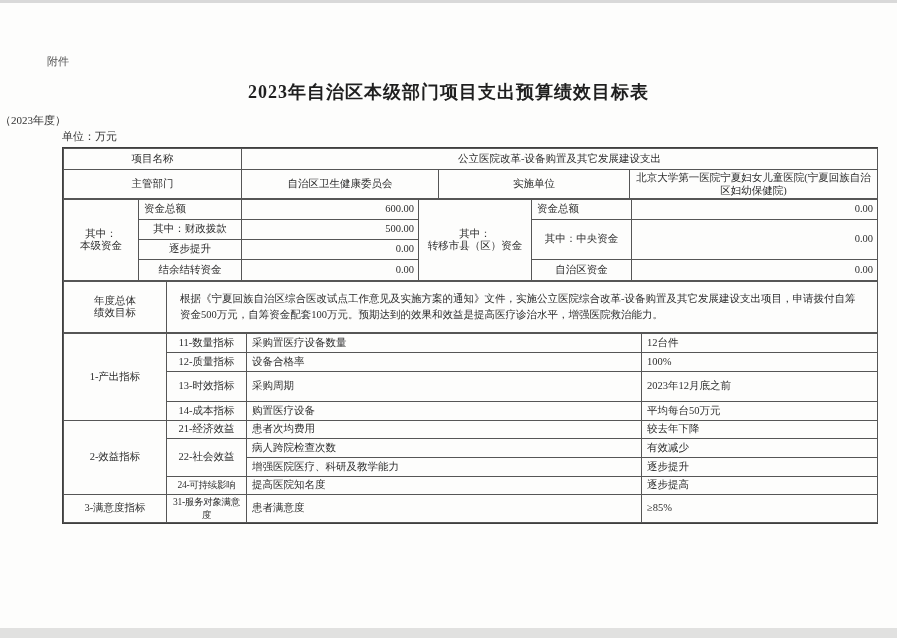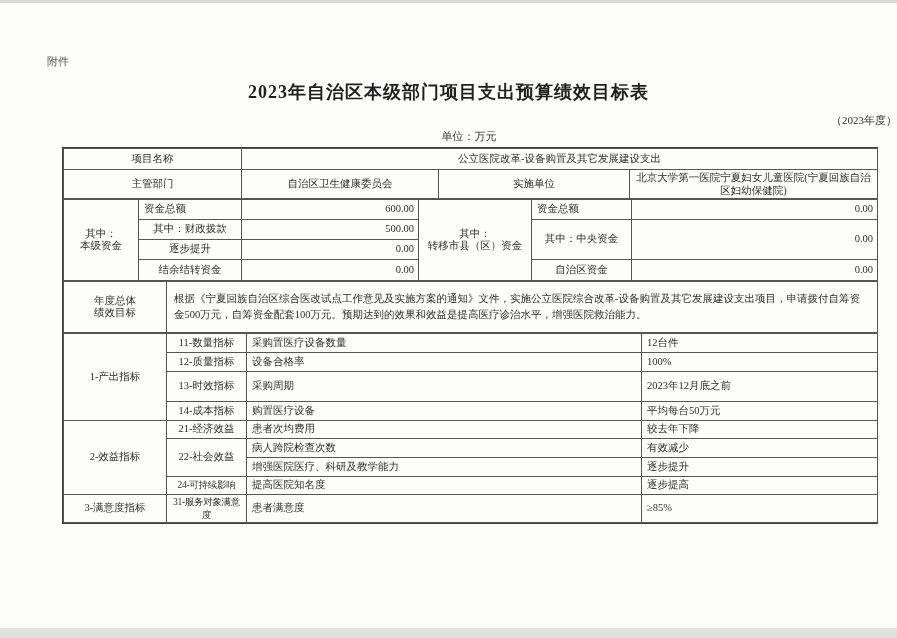--- a/index.html
+++ b/index.html
@@ -7,31 +7,31 @@
     width:897px;height:638px;position:relative;overflow:hidden;
     background:#fdfdfc;
     font-family:"Liberation Serif","DejaVu Serif",serif;
     color:#2f2f2f;
   }
   .scan-strip-top{position:absolute;left:0;top:0;width:897px;height:3px;background:#d9d9d9;}
   .scan-strip-bottom{position:absolute;left:0;top:628px;width:897px;height:10px;background:#e1e1e0;}
   .attachment{position:absolute;left:47px;top:54px;font-size:11px;color:#555;}
   .title{position:absolute;left:0;top:80px;width:897px;text-align:center;
          font-size:18px;font-weight:bold;letter-spacing:1px;color:#1f1f1f;}
-  .subtitle{position:absolute;left:0;top:113px;width:897px;text-align:right;font-size:11px;color:#333;}
-  .unit{position:absolute;left:62px;top:129px;width:814px;text-align:center;font-size:11px;color:#333;}
+  .subtitle{position:absolute;left:0;top:113px;width:897px;text-align:left;font-size:11px;color:#333;}
+  .unit{position:absolute;left:62px;top:129px;width:814px;text-align:left;font-size:11px;color:#333;}
 
   .sheet{position:absolute;left:62px;top:147px;width:814px;border:1.5px solid #3f3f3f;}
   table{border-collapse:collapse;table-layout:fixed;width:814px;}
   td{border:1px solid #565656;font-size:10.5px;line-height:12.5px;padding:1px 2px;
      text-align:center;vertical-align:middle;overflow:hidden;color:#2e2e2e;}
   td.num{text-align:right;padding-right:4px;font-size:10.5px;}
   td.lft{text-align:left;padding-left:5px;}
   td.small{font-size:9.5px;letter-spacing:-0.3px;}
-  .goal-text{text-align:left;padding:3px 7px;line-height:16px;font-size:10.5px;}
+  .goal-text{text-align:left;padding:3px 13px;line-height:16px;font-size:10.5px;}
 </style>
 </head>
 <body>
 
 <div class="scan-strip-top"></div>
 <div class="scan-strip-bottom"></div>
 
 <div class="attachment">附件</div>
 <div class="title">2023年自治区本级部门项目支出预算绩效目标表</div>
 <div class="subtitle">（2023年度）</div>

